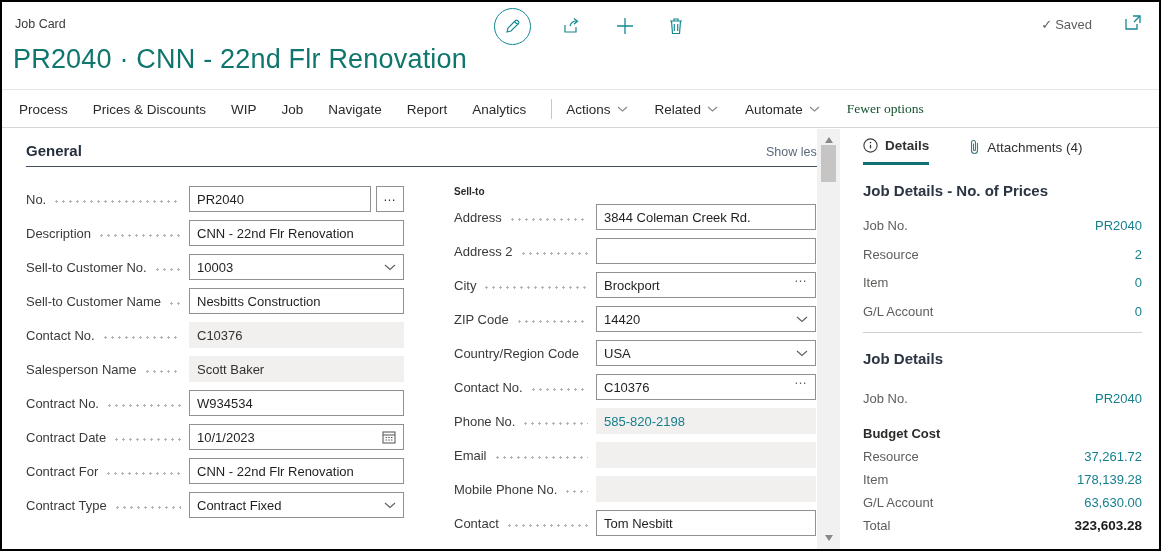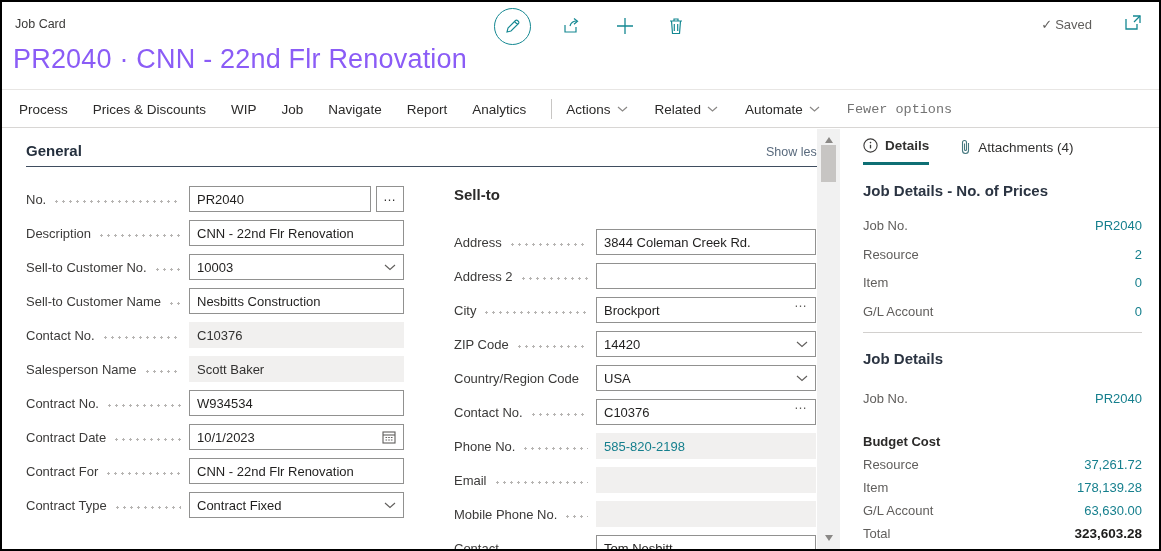--- a/index.html
+++ b/index.html
@@ -6,47 +6,47 @@
   body { background:#555; font-family:"Liberation Sans", sans-serif; }
   .frame {
     position:relative; width:1161px; height:551px; background:#fff;
     border:2px solid #000; overflow:hidden;
     font-family:"Liberation Sans", sans-serif; color:#323130;
   }
 
   
   .hdr { position:absolute; top:0; left:0; right:0; height:88px; border-bottom:1px solid #e8e6e4; background:#fff; }
   .hdr-caption { position:absolute; top:15px; left:13px; font-size:12.5px; color:#3b3a39; }
-  .hdr-title { position:absolute; top:42px; left:11px; font-size:27px; font-weight:300; color:#8b5cf6; letter-spacing:.2px; white-space:nowrap; }
+  .hdr-title { position:absolute; top:42px; left:11px; font-size:27px; font-weight:300; color:#0f766e; letter-spacing:.2px; white-space:nowrap; }
   .cmd-icons { position:absolute; top:4px; left:492px; display:flex; align-items:center; gap:30px; height:40px; }
   .icon-btn { background:none; border:none; cursor:pointer; display:flex; align-items:center; justify-content:center; padding:2px; }
   .pencil-circle { width:37px; height:37px; border:1.6px solid #148892; border-radius:50%; }
   .save-state { position:absolute; top:15px; right:67px; display:flex; align-items:center; gap:3px; font-size:13px; color:#605e5c; }
   .check-glyph { font-size:13px; color:#605e5c; }
   .popout-btn { position:absolute; top:13px; right:18px; background:none; border:none; cursor:pointer; }
 
   
   .ribbon { position:absolute; top:89px; left:0; right:0; height:37px; display:flex; align-items:center; padding-left:17px; border-bottom:1px solid #d8d6d4; background:#fff; }
   .rb-item { font-size:13.5px; color:#2b2a29; margin-right:25px; white-space:nowrap; cursor:pointer; background:none; border:none; font-family:inherit; }
   .rb-sep { width:1px; height:20px; background:#c8c6c4; margin:0 14px 0 0; }
   .rb-menu { display:flex; align-items:center; gap:6px; font-size:13.5px; color:#2b2a29; margin-right:27px; cursor:pointer; background:none; border:none; font-family:inherit; }
-  .rb-fewer { font-size:13.5px; color:#737373; cursor:pointer; background:none; border:none; font-family:Liberation Mono, monospace; }
+  .rb-fewer { font-size:13.5px; color:#14532d; cursor:pointer; background:none; border:none; font-family:Liberation Serif, serif; }
 
   
   .content { position:absolute; top:127px; left:0; right:0; bottom:0; display:flex; overflow:hidden; }
   main.card { width:815px; padding:13px 0 0 24px; overflow:hidden; }
 
   .sec-head { display:flex; align-items:flex-end; justify-content:space-between; width:797px; border-bottom:1px solid #3f4d5f; padding-bottom:7px; }
   .sec-title { font-size:15px; font-weight:700; color:#242f3d; }
   .show-less { font-size:12.5px; color:#596a7d; cursor:pointer; background:none; border:none; font-family:inherit; }
 
   .cols { display:flex; margin-top:19px; }
   .col-left { width:378px; }
   .col-mid { width:362px; margin-left:50px; }
-  .subsec-title { font-size:15px; font-weight:700; color:#2b2a29; height:18px; margin-bottom:25px; }
+  .subsec-title { font-size:10px; font-weight:700; color:#2b2a29; height:18px; margin-bottom:0; }
 
   .frow { display:flex; align-items:center; height:26px; margin-bottom:8px; }
   .flabel { font-size:13px; color:#3b3a39; white-space:nowrap; }
   .leader { flex:1; height:3px; margin:0 8px 0 7px; align-self:center; margin-top:5px;
     background-image:radial-gradient(circle, #b6b4b2 1px, rgba(0,0,0,0) 1.3px);
     background-size:7px 3px; background-repeat:repeat-x; background-position:left center; }
   .ctrl { width:215px; min-width:215px; height:26px; border:1px solid #919190; background:#fff; display:flex; align-items:center; padding:0 7px; }
   .col-mid .ctrl { width:220px; min-width:220px; }
   .ctrl input { flex:1; width:100%; min-width:0; border:none; outline:none; font-family:inherit; font-size:13px; color:#201f1e; background:transparent; padding:0; }
   .ctrl.ro { background:#f1f0ef; border-color:#f1f0ef; }
@@ -60,30 +60,30 @@
   
   .vscroll { width:23px; background:#f1f1f1; position:relative; flex:none; }
   .vs-arrow { position:absolute; left:0; width:100%; height:18px; display:flex; align-items:center; justify-content:center; cursor:pointer; }
   .vs-up { top:2px; } .vs-down { bottom:2px; }
   .tri-up { width:0; height:0; border-left:4.5px solid rgba(0,0,0,0); border-right:4.5px solid rgba(0,0,0,0); border-bottom:6px solid #8a8886; }
   .tri-down { width:0; height:0; border-left:4.5px solid rgba(0,0,0,0); border-right:4.5px solid rgba(0,0,0,0); border-top:6px solid #8a8886; }
   .vs-thumb { position:absolute; top:16px; left:4px; width:15px; height:37px; background:#c7c5c3; cursor:pointer; }
 
   
   aside.factbox { flex:1; padding:9px 17px 0 23px; overflow:hidden; background:#fff; }
-  .fb-tabs { display:flex; gap:31px; }
+  .fb-tabs { display:flex; gap:40px; }
   .fb-tab { display:flex; align-items:center; gap:7px; font-size:13.5px; color:#323130; padding-bottom:9px; cursor:pointer; background:none; border:none; font-family:inherit; }
   .fb-tab.active { font-weight:700; border-bottom:3px solid #0e6f74; }
   .fb-sec-title { font-size:15px; font-weight:700; color:#2b3442; margin-top:17px; }
   .fb-rows { margin-top:19px; }
   .fbrow { display:flex; justify-content:space-between; align-items:flex-end; font-size:13px; margin-bottom:13.5px; }
   .fblabel { color:#605e5c; }
   .fbval { color:#157f8d; cursor:pointer; }
   .fb-divider { height:1px; background:#d2d0ce; margin:3px 0 0 0; }
-  .fb-group-title { font-size:13px; font-weight:700; color:#2b2a29; margin:28px 0 8px 0; }
+  .fb-group-title { font-size:13px; font-weight:700; color:#2b2a29; margin:20px 0 8px 0; }
   .fbrow.tight { margin-bottom:8px; }
   .fbval.total { color:#1c1b1a; font-weight:700; font-size:13.5px; cursor:default; }
   .fbrow.jobno2 { margin-top:24px; }
 
   svg { display:block; }
 </style>
 </head>
 <body>
 
 <div class="frame">

